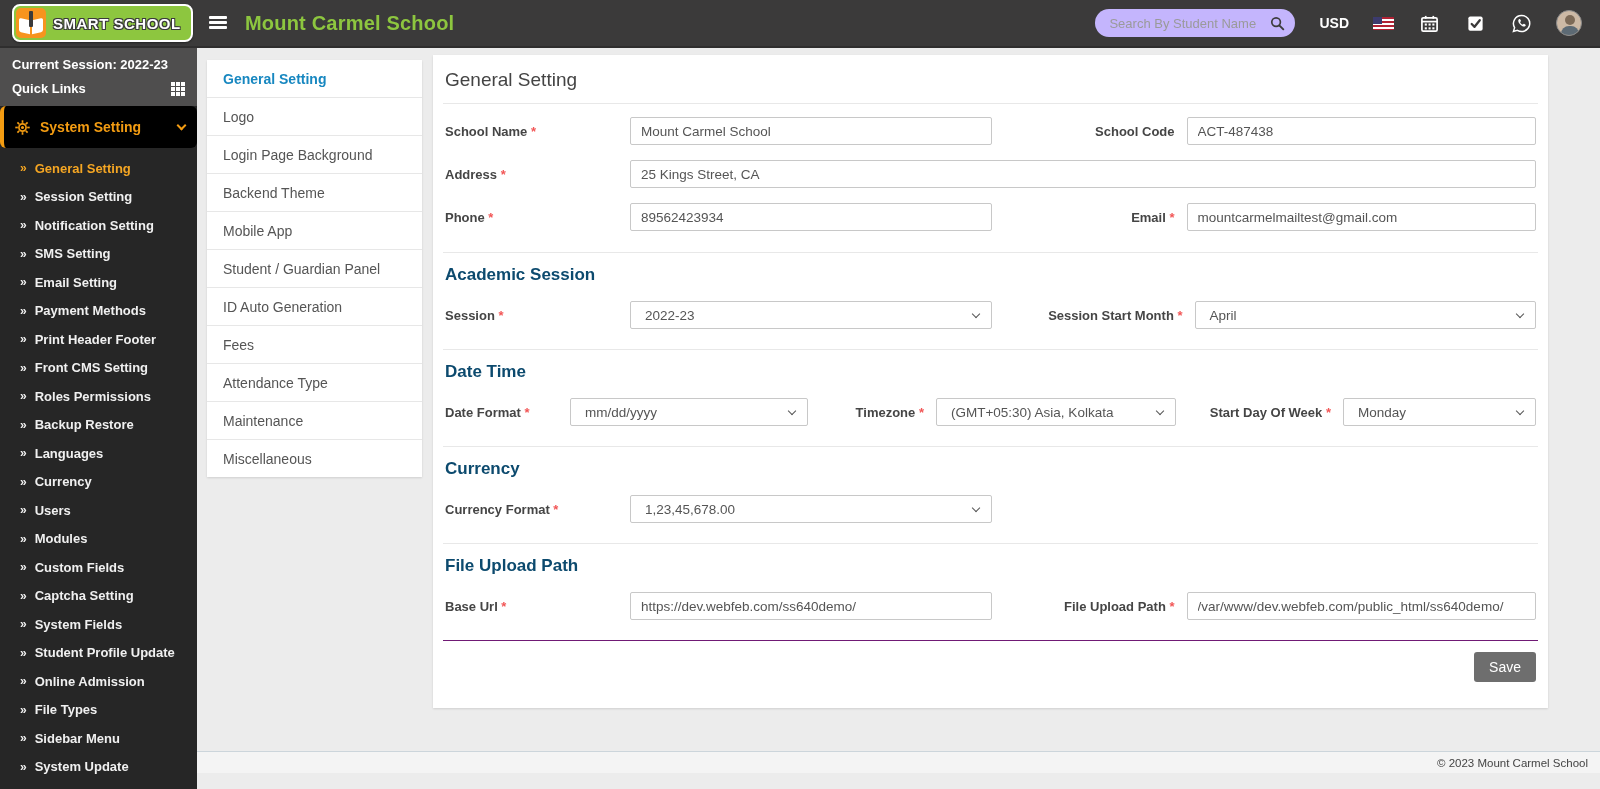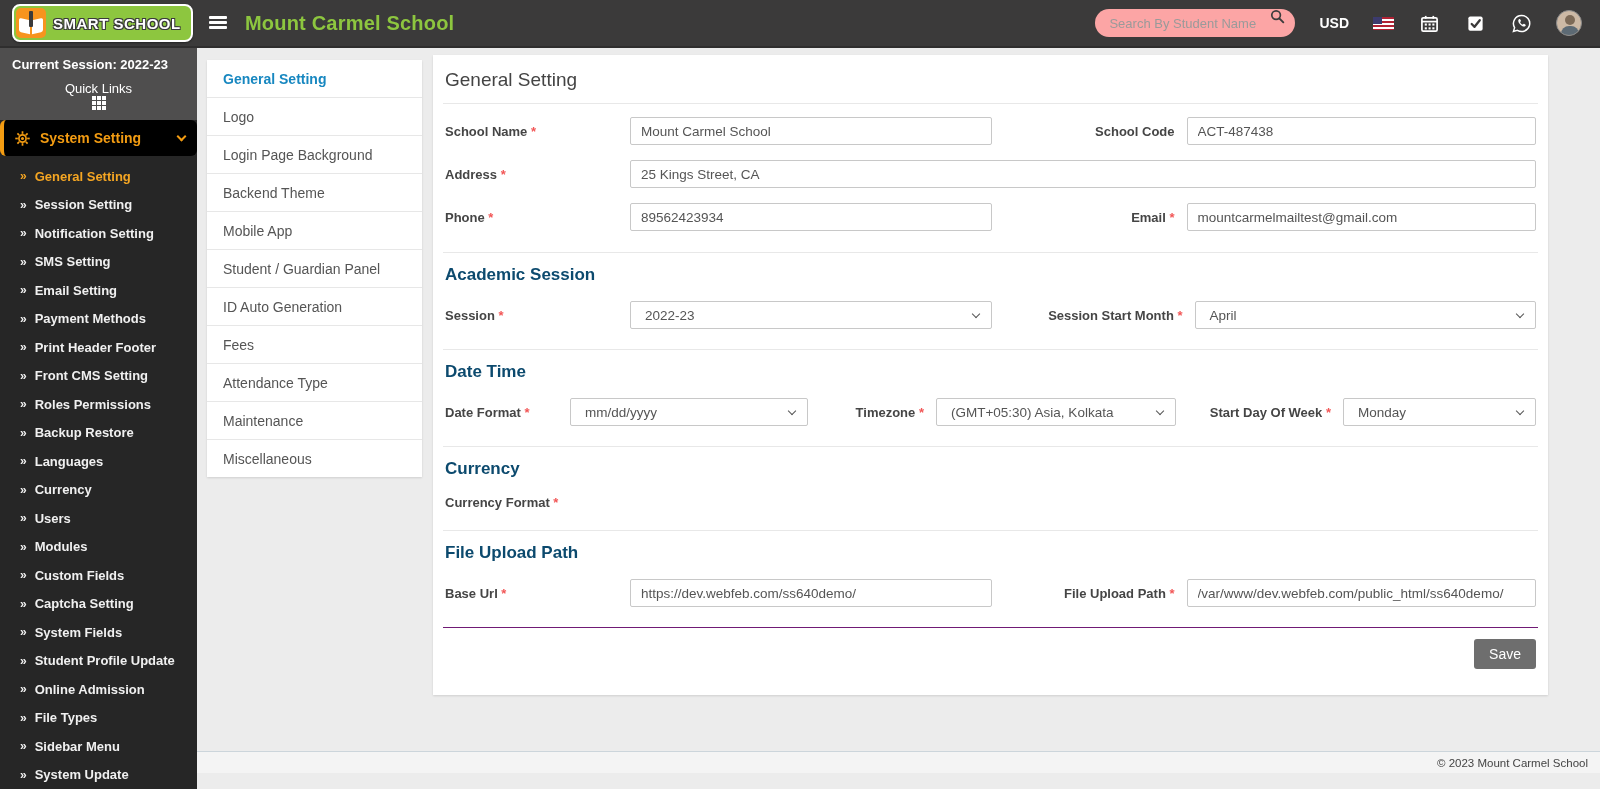--- a/index.html
+++ b/index.html
@@ -19,36 +19,36 @@
   .book-pen { position:absolute; left:13px; top:3px; width:4px; height:16px; background:#3a3a3a; border-radius:1px; z-index:2; }
   .brand-text { font-size:15px; font-weight:700; color:#fff; letter-spacing:.5px; text-shadow:1px 1px 0 #3a3a3a, -1px 1px 0 #3a3a3a, 1px -1px 0 #3a3a3a, -1px -1px 0 #3a3a3a; white-space:nowrap; }
 
   .hamburger { width:20px; height:14px; margin:0 16px 0 12px; position:relative; cursor:pointer; }
   .hamburger span { position:absolute; left:0; width:18px; height:3px; background:#fff; border-radius:1px; }
   .hamburger span:nth-child(1){ top:0; } .hamburger span:nth-child(2){ top:5px; } .hamburger span:nth-child(3){ top:10px; }
 
   .page-school-title { color:#8dc63f; font-size:20px; font-weight:700; letter-spacing:.2px; }
 
   .topbar-right { margin-left:auto; display:flex; align-items:center; gap:24px; padding-right:18px; }
-  .search-pill { display:flex; background:#fca5a5; border-radius:15px; height:28px; width:200px; padding:0 10px 0 14px; }
+  .search-pill { display:flex; align-items:center; background:#c4b5fd; border-radius:15px; height:28px; width:200px; padding:0 10px 0 14px; }
   .search-pill input { border:none; outline:none; flex:1; font-size:13px; color:#555; background:transparent; min-width:0; }
   .search-pill input::placeholder { color:#9a9a9a; }
   .usd-label { color:#fff; font-size:14px; font-weight:700; }
   .flag { width:21px; height:13px; background:repeating-linear-gradient(#b22234 0 2px, #fff 2px 4px); position:relative; border-radius:1px; }
   .flag::before { content:""; position:absolute; left:0; top:0; width:9px; height:7px; background:#3c3b6e; }
   .hdr-ico { width:22px; height:22px; display:flex; align-items:center; justify-content:center; cursor:pointer; }
   .avatar { width:26px; height:26px; border-radius:50%; background:#cdb9a5; position:relative; overflow:hidden; border:1px solid #8b8b8b; cursor:pointer; }
   .avatar::before { content:""; position:absolute; left:8px; top:4px; width:10px; height:10px; border-radius:50%; background:#7d6a57; }
   .avatar::after { content:""; position:absolute; left:4px; top:15px; width:18px; height:12px; border-radius:8px 8px 0 0; background:#5d6a74; }
 
   
   .sidebar { background:#262626; overflow:hidden; display:flex; flex-direction:column; }
   .session-block { background:#4f4e4e; color:#fff; padding:9px 12px 10px; }
   .session-line { font-size:13px; font-weight:700; margin-bottom:9px; white-space:nowrap; }
-  .quick-links { display:flex; align-items:center; justify-content:space-between; font-size:13px; font-weight:400; cursor:pointer;flex-direction:column; }
+  .quick-links { display:flex; align-items:center; justify-content:space-between; font-size:13px; font-weight:700; cursor:pointer; }
   .grid-icon { width:4px; height:4px; background:#fff; box-shadow:5px 0 #fff,10px 0 #fff,0 5px #fff,5px 5px #fff,10px 5px #fff,0 10px #fff,5px 10px #fff,10px 10px #fff; margin-right:10px; margin-bottom:10px; }
 
   .menu-head { background:#000; border-left:4px solid #f39c12; display:flex; align-items:center; height:42px; padding:0 12px 0 10px; color:#f39c12; font-size:14px; font-weight:700; cursor:pointer;border-radius:6px; }
   .menu-head .gear { margin-right:9px; display:flex; }
   .menu-head .caret-down { margin-left:auto; width:7px; height:7px; border-right:2px solid #f39c12; border-bottom:2px solid #f39c12; transform:rotate(45deg); margin-top:-3px; }
 
   .submenu { list-style:none; padding:6px 0 0 0; }
   .submenu li { display:flex; align-items:center; height:28.5px; padding-left:20px; color:#f0f0f0; font-size:13px; font-weight:700; cursor:pointer; white-space:nowrap; }
   .submenu li .chev { margin-right:8px; font-size:12px; }
   .submenu li.active { color:#f5a623; }
@@ -415,20 +415,24 @@
                 </div>
             </div>
           </div>
         </div>
 
         <div class="sec lined">
           <h2>Currency</h2>
           <div class="frow" style="margin-bottom:0;">
             <div class="fcol">
               <span class="flabel req">Currency Format</span>
+              <div class="select half-select">
+                  <span>1,23,45,678.00</span>
+                  <span class="caret"></span>
+                </div>
             </div>
             <div class="fcol"></div>
           </div>
         </div>
 
         <div class="sec lined">
           <h2>File Upload Path</h2>
           <div class="frow" style="margin-bottom:0;">
             <div class="fcol">
               <span class="flabel req">Base Url</span>

